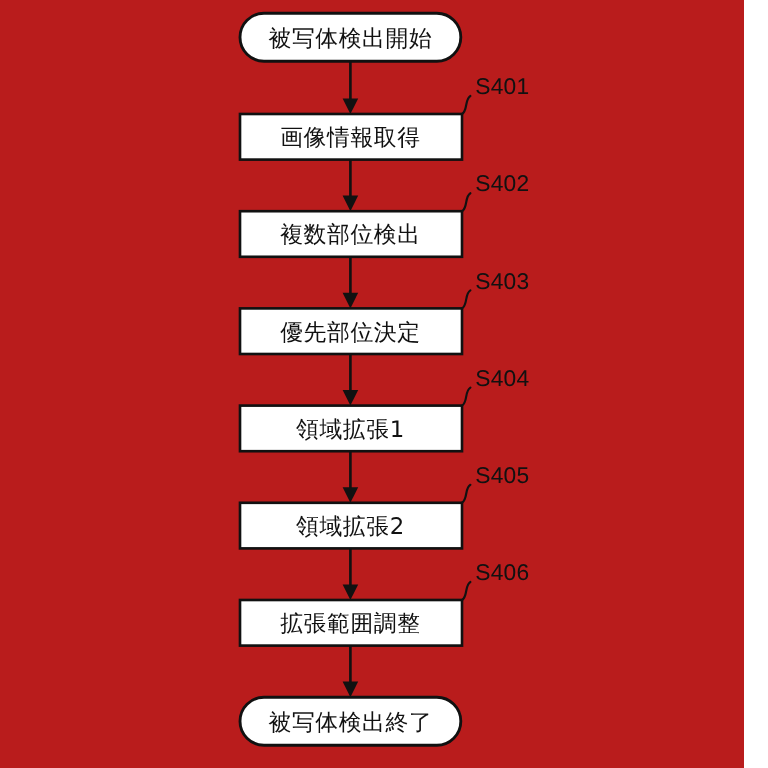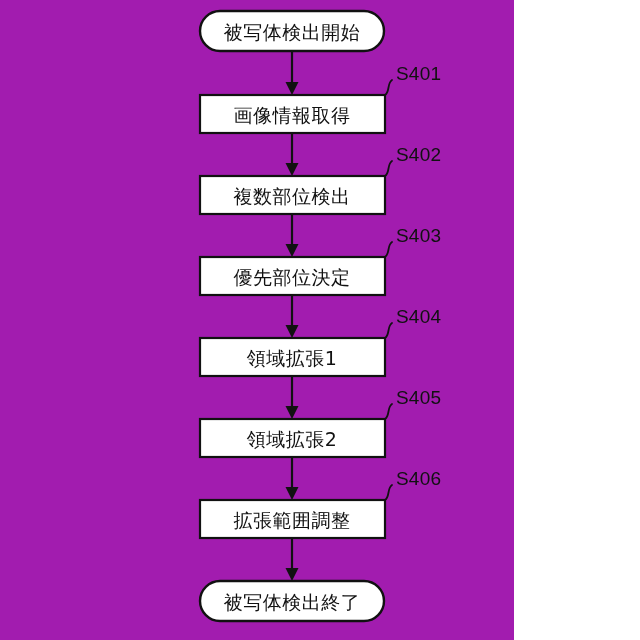--- a/index.html
+++ b/index.html
@@ -9,23 +9,23 @@
     background: #ffffff;
   }
   body {
     width: 640px;
     height: 640px;
     overflow: hidden;
     font-family: "Liberation Sans", "DejaVu Sans", sans-serif;
   }
   #flowchart-root {
     position: relative;
-    width: 514px;
+    width: 620px;
     height: 640px;
-    background: #a21caf;
+    background: #b91c1c;
   }
   .fc-svg {
     position: absolute;
     top: 0;
     left: 0;
     width: 640px;
     height: 640px;
     display: block;
   }
   

